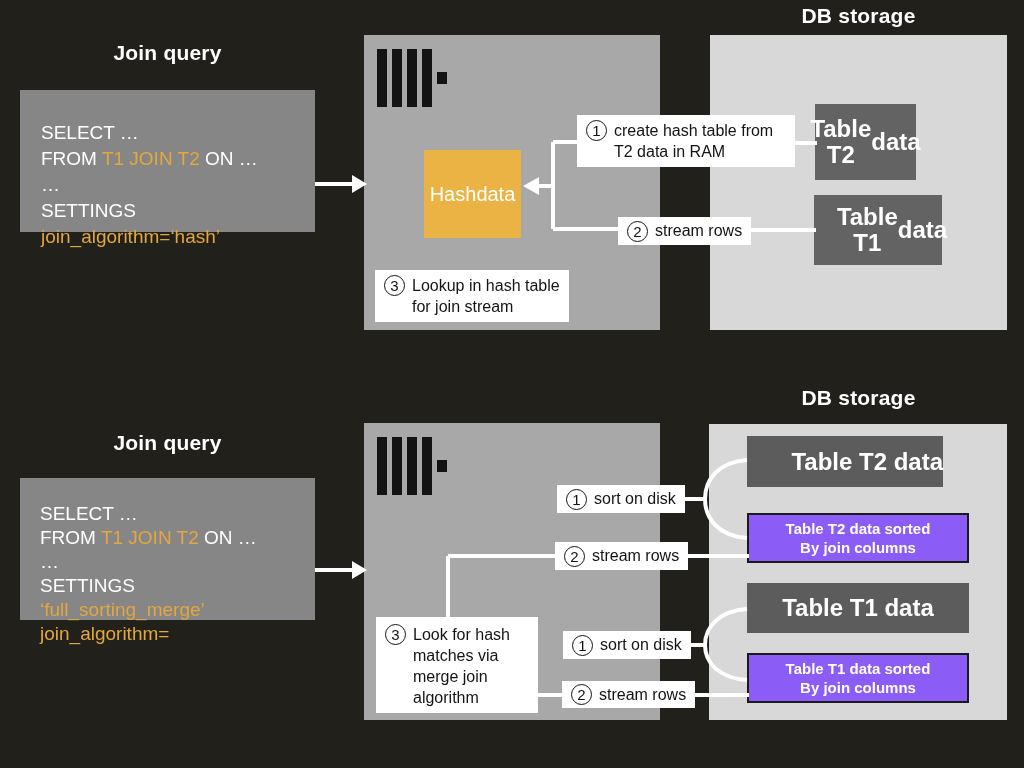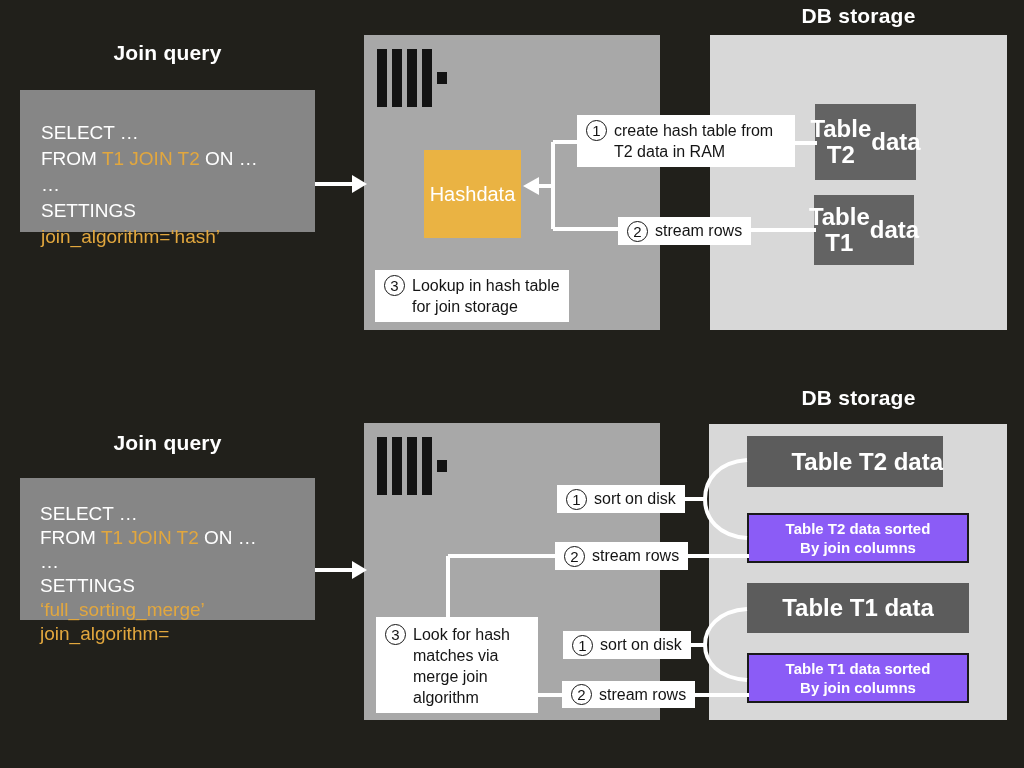--- a/index.html
+++ b/index.html
@@ -25,21 +25,21 @@
              align-items:center; justify-content:center; text-align:center; }
 
   .db-panel { position:absolute; background:#d8d8d8; }
   #panel1 { left:710px; top:35px;  width:297px; height:295px; }
   #panel2 { left:709px; top:424px; width:298px; height:296px; }
 
   .tbl-dark { position:absolute; background:#636363; color:#fff; font-weight:bold; font-size:24px;
               display:flex; flex-direction:row; align-items:center; justify-content:center;
               text-align:center; line-height:26px; }
   #t2a { left:815px; top:104px; width:101px; height:76px; }
-  #t1a { left:814px; top:195px; width:100px; height:70px; }
+  #t1a { left:814px; top:195px; width:100px; height:70px;padding-left:28px; }
   #t2b { left:747px; top:436px; width:196px; height:51px; background:#5c5c5c;justify-content:flex-end; }
   #t1b { left:747px; top:583px; width:222px; height:50px; background:#5c5c5c; }
 
   .tbl-sorted { position:absolute; width:222px; height:50px; background:#8b5cf6; border:2px solid #1a1a1a;
                 color:#fff; font-weight:bold; font-size:15px; line-height:19px; box-sizing:border-box;
                 display:flex; flex-direction:column; align-items:center; justify-content:center; text-align:center; }
   #t2s { left:747px; top:513px; }
   #t1s { left:747px; top:653px; }
 
   .callout { position:absolute; background:#fff; color:#141414; font-size:16px;
@@ -203,21 +203,21 @@
     </span>
   </div>
   <div class="callout" id="c2">
     <span class="circ">2</span>
     <span>stream rows</span>
   </div>
   <div class="callout top-align" id="c3a">
     <span class="circ">3</span>
     <span class="lines">
       <span>Lookup in hash table</span>
-      <span>for join storage</span>
+      <span>for join stream</span>
     </span>
   </div>
 
   <div class="callout" id="sd1">
     <span class="circ">1</span>
     <span>sort on disk</span>
   </div>
   <div class="callout" id="sr1">
     <span class="circ">2</span>
     <span>stream rows</span>

